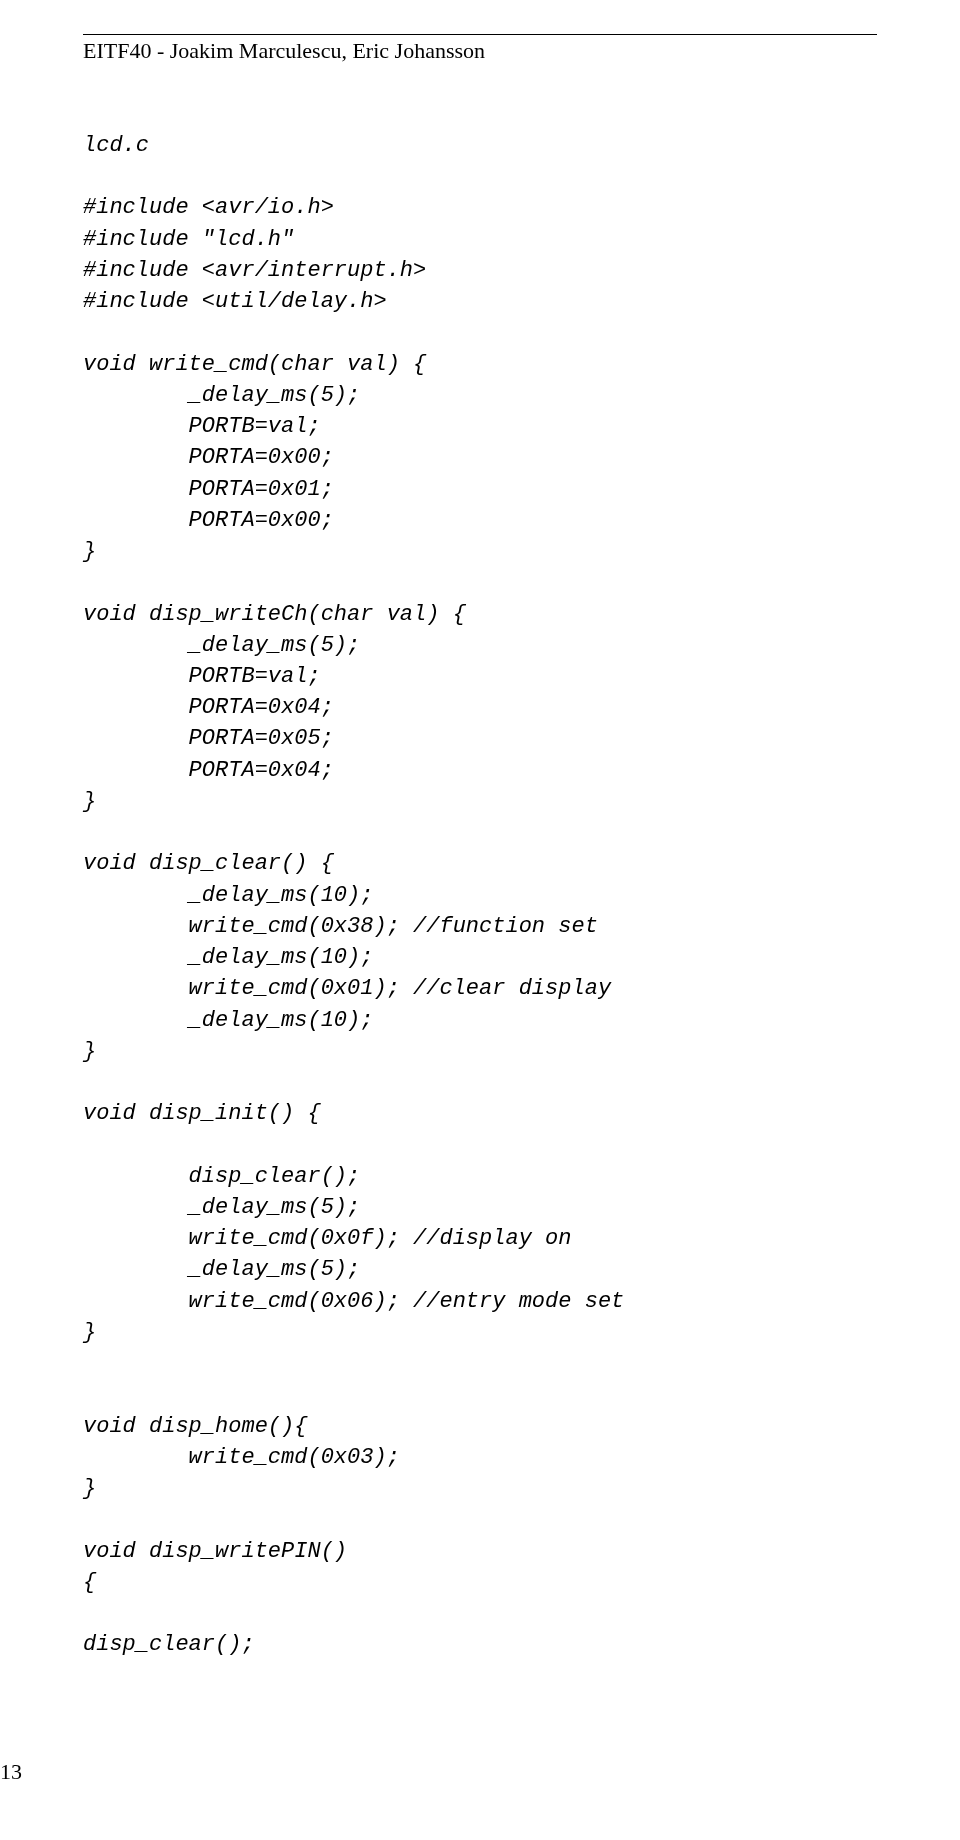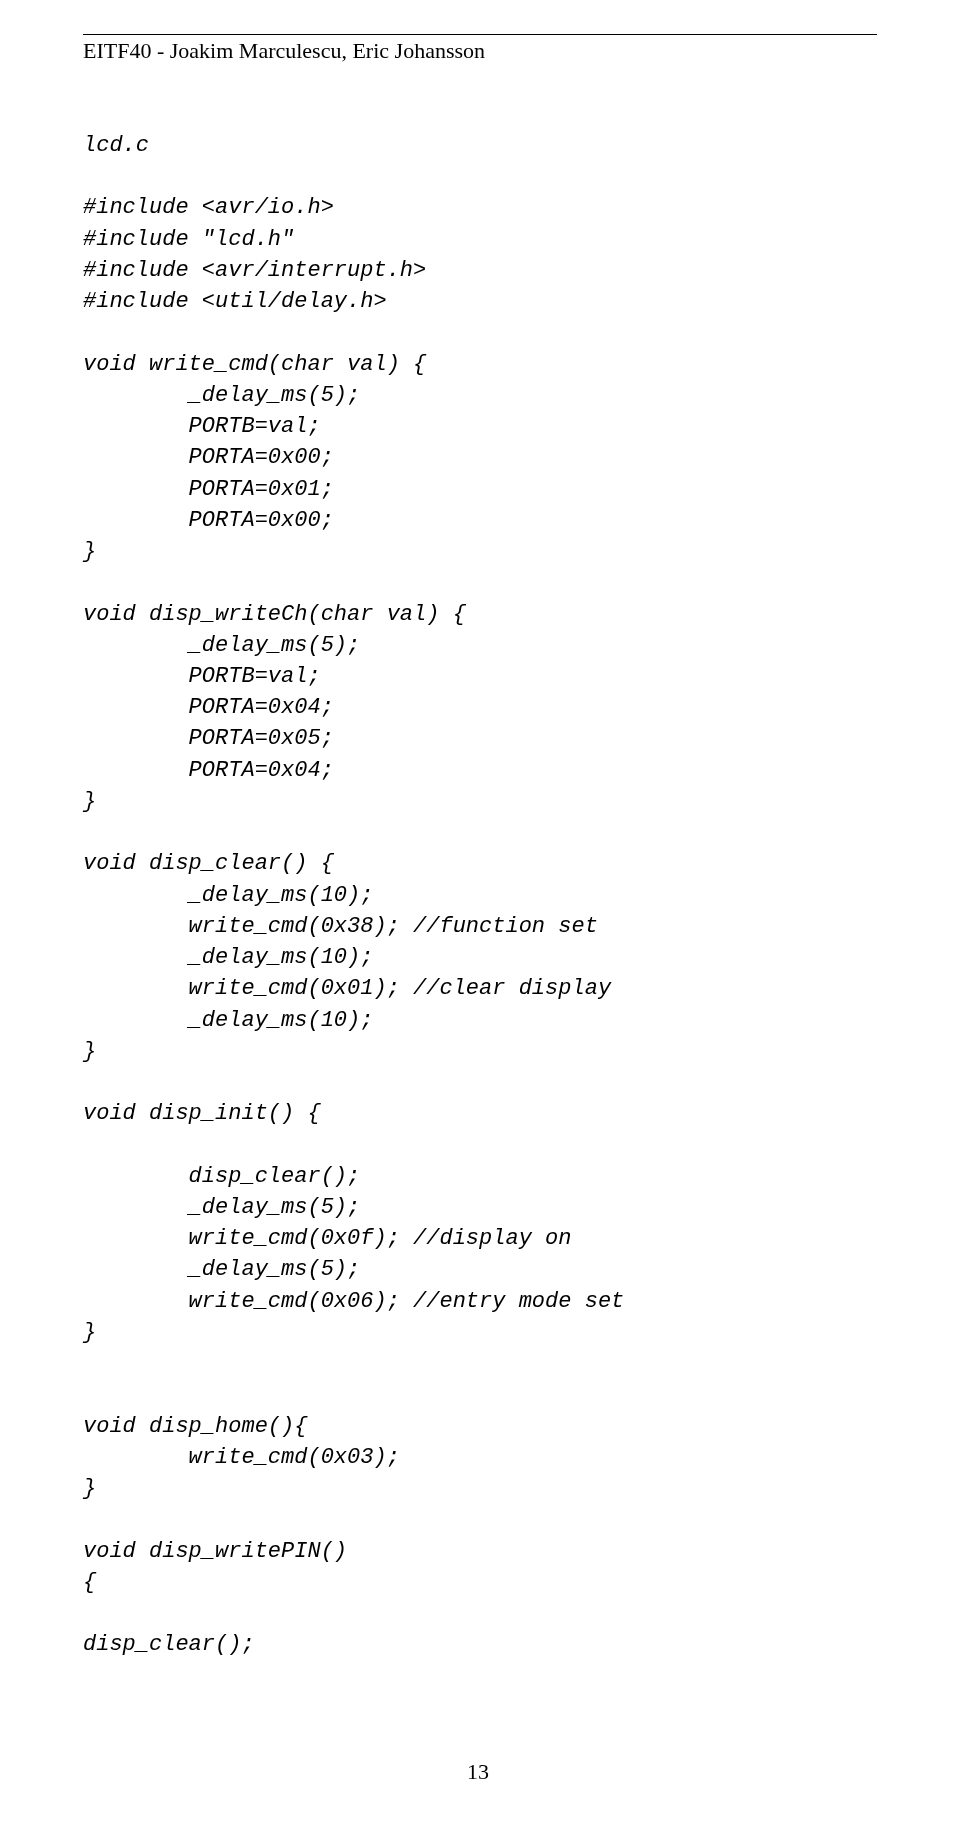--- a/index.html
+++ b/index.html
@@ -39,21 +39,21 @@
       font-size: 22px;
       line-height: 1.42;
       white-space: pre;
       font-style: italic;
     }
     .page-number {
       position: absolute;
       bottom: 55px;
       left: 0;
       right: 4px;
-      text-align: center;
+      text-align: left;
       font-family: "Times New Roman", Times, serif;
       font-size: 22px;
     }
   </style>
 </head>
 <body>
 
 <div class="header-text">EITF40 - Joakim Marculescu, Eric Johansson</div>
 <div class="header-line"></div>
 

